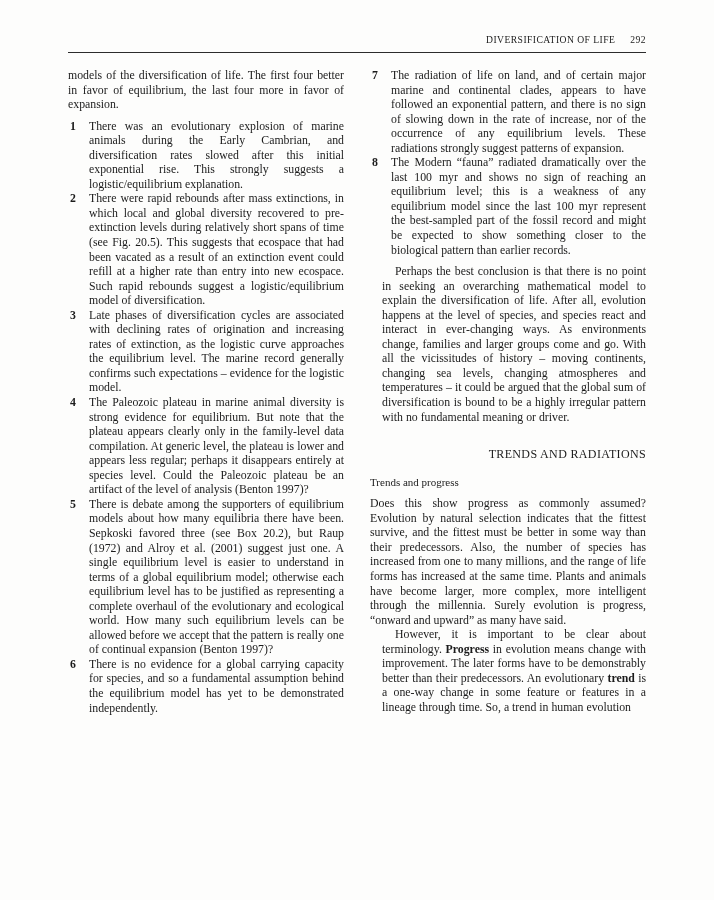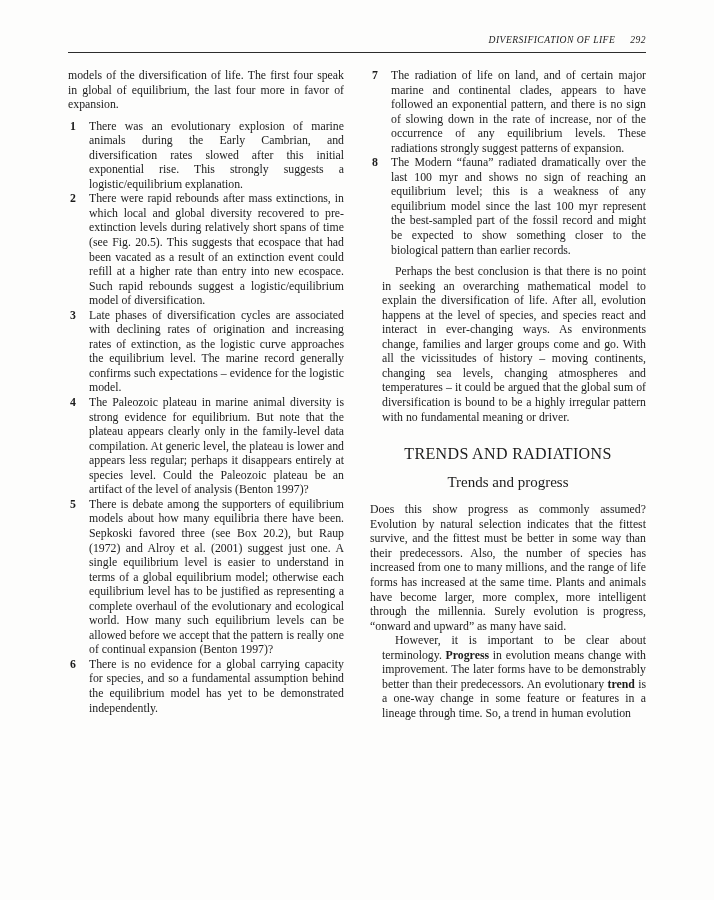--- a/index.html
+++ b/index.html
@@ -15,21 +15,20 @@
     overflow: hidden;
   }
   .header {
     display: flex;
     justify-content: flex-end;
     align-items: flex-end;
     gap: 15px;
     font-size: 9.6px;
     letter-spacing: 0.45px;
     padding-bottom: 7px;
-    font-style: italic;
   }
   .header-rule {
     border: none;
     border-top: 1px solid #2c2c2c;
     height: 0;
     margin: 0 0 15px 0;
   }
   .columns { display: flex; gap: 26px; }
   .column {
     width: 276px;
@@ -41,48 +40,48 @@
   }
   .para { margin: 0; }
   .para.indent { text-indent: 13px; margin-left: 12px; }
   .para.topgap { margin-top: 7px; }
   .numlist { list-style: none; margin-top: 7px; }
   .numlist.flush { margin-top: 0; }
   .numitem { position: relative; padding-left: 21px; }
   .num { position: absolute; left: 2px; font-weight: 700; }
   .section-heading {
     font-weight: 400;
-    font-size: 16px;
+    font-size: 12px;
     letter-spacing: 0.35px;
-    text-align: center;
+    text-align: right;
     margin: 23px 0 13px 0;
   }
   .subsection-heading {
     font-weight: 400;
-    font-size: 15px;
-    text-align: center;
-    margin: 0 0 13px 0;
+    font-size: 11px;
+    text-align: left;
+    margin: 0 0 7px 0;
   }
   strong { font-weight: 700; }
 </style>
 </head>
 <body>
 
 <div class="page">
 
   <div class="header">
     <span class="running-title">DIVERSIFICATION OF LIFE</span>
     <span class="page-number">292</span>
   </div>
   <hr class="header-rule">
 
   <div class="columns">
 
     <div class="column">
-      <p class="para">models of the diversification of life. The first four speak in global of equilibrium, the last four more in favor of expansion.</p>
+      <p class="para">models of the diversification of life. The first four better in favor of equilibrium, the last four more in favor of expansion.</p>
       <ol class="numlist">
         <li class="numitem"><span class="num">1</span><span>There was an evolutionary explosion of marine animals during the Early Cambrian, and diversification rates slowed after this initial exponential rise. This strongly suggests a logistic/equilibrium explanation.</span></li>
         <li class="numitem"><span class="num">2</span><span>There were rapid rebounds after mass extinctions, in which local and global diversity recovered to pre-extinction levels during relatively short spans of time (see Fig. 20.5). This suggests that ecospace that had been vacated as a result of an extinction event could refill at a higher rate than entry into new ecospace. Such rapid rebounds suggest a logistic/equilibrium model of diversification.</span></li>
         <li class="numitem"><span class="num">3</span><span>Late phases of diversification cycles are associated with declining rates of origination and increasing rates of extinction, as the logistic curve approaches the equilibrium level. The marine record generally confirms such expectations – evidence for the logistic model.</span></li>
         <li class="numitem"><span class="num">4</span><span>The Paleozoic plateau in marine animal diversity is strong evidence for equilibrium. But note that the plateau appears clearly only in the family-level data compilation. At generic level, the plateau is lower and appears less regular; perhaps it disappears entirely at species level. Could the Paleozoic plateau be an artifact of the level of analysis (Benton 1997)?</span></li>
         <li class="numitem"><span class="num">5</span><span>There is debate among the supporters of equilibrium models about how many equilibria there have been. Sepkoski favored three (see Box 20.2), but Raup (1972) and Alroy et al. (2001) suggest just one. A single equilibrium level is easier to understand in terms of a global equilibrium model; otherwise each equilibrium level has to be justified as representing a complete overhaul of the evolutionary and ecological world. How many such equilibrium levels can be allowed before we accept that the pattern is really one of continual expansion (Benton 1997)?</span></li>
         <li class="numitem"><span class="num">6</span><span>There is no evidence for a global carrying capacity for species, and so a fundamental assumption behind the equilibrium model has yet to be demonstrated independently.</span></li>
       </ol>
     </div>
 

